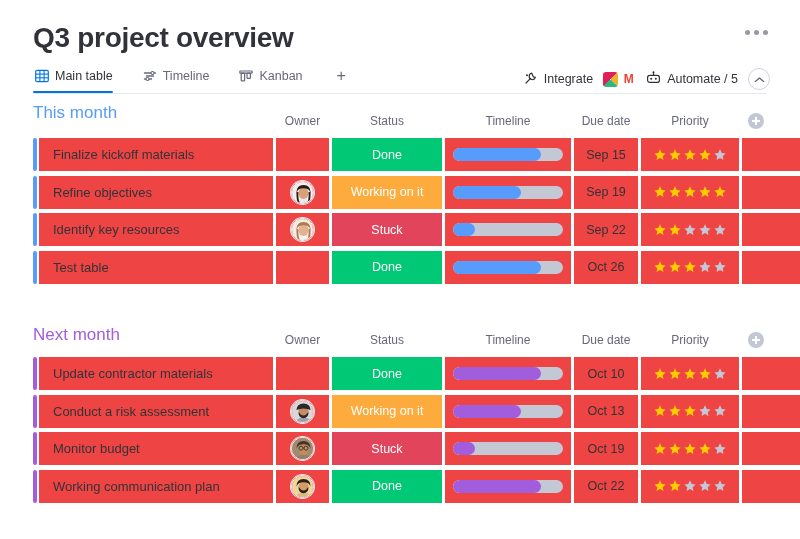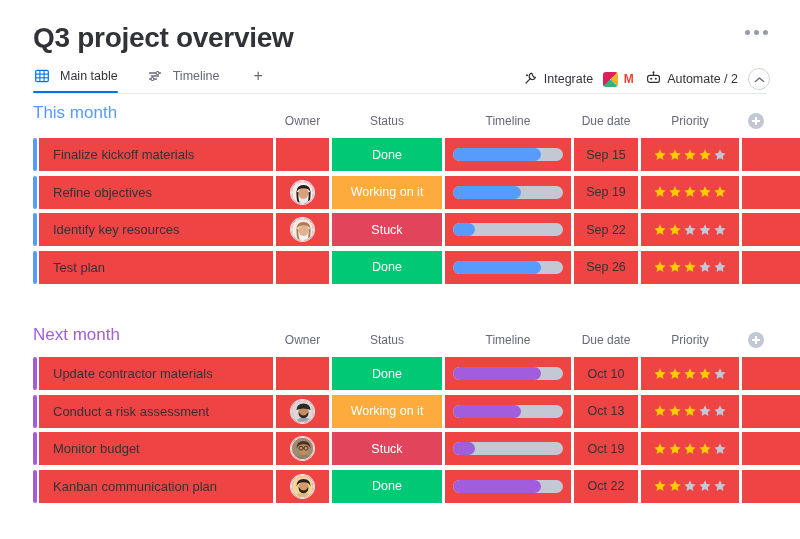--- a/index.html
+++ b/index.html
@@ -20,21 +20,21 @@
   .kebab {
     position:absolute; right:32px; top:30px;
     display:flex; gap:4px; align-items:center; cursor:pointer;
   }
   .kebab i { width:5px; height:5px; border-radius:50%; background:#9699a6; display:block; }
   .tabbar-underline {
     position:absolute; left:33px; top:93px; width:734px; height:1px; background:#e6e9ef;
   }
   .tabs { position:absolute; left:33px; top:66px; display:flex; align-items:center; gap:0px; }
   .tab {
-    display:flex; align-items:center; gap:11px;
+    display:flex; align-items:center; gap:6px;
     padding:0 14px 8px 2px; margin-right:14px;
     font-size:12.5px; color:#676879; cursor:pointer; position:relative;
     height:27px;
   }
   .tab.active { color:#323338; font-weight:400; }
   .tab.active::after {
     content:""; position:absolute; left:0; right:14px; bottom:0;
     height:2px; background:#0073ea; border-radius:1px;
   }
   .tab svg { display:block; }
@@ -148,20 +148,30 @@
             <line x1="1.5" y1="4" x2="12.5" y2="4" stroke="#676879" stroke-width="1.3" stroke-linecap="round"></line>
             <line x1="3.5" y1="7" x2="10.5" y2="7" stroke="#676879" stroke-width="1.3" stroke-linecap="round"></line>
             <line x1="1.5" y1="10" x2="8.5" y2="10" stroke="#676879" stroke-width="1.3" stroke-linecap="round"></line>
             <circle cx="9.5" cy="4" r="1.5" fill="#fff" stroke="#676879" stroke-width="1.1"></circle>
             <circle cx="4.5" cy="10" r="1.5" fill="#fff" stroke="#676879" stroke-width="1.1"></circle>
           </svg>
       </span>
       <span>Timeline</span>
     </div>
 
+    <div class="tab">
+      <span>
+        <svg width="14" height="14" viewBox="0 0 14 14">
+            <rect x="0.8" y="2" width="12.4" height="2.2" rx="0.6" fill="none" stroke="#676879" stroke-width="1.2"></rect>
+            <rect x="2.2" y="4.2" width="3.4" height="7.6" rx="0.6" fill="none" stroke="#676879" stroke-width="1.2"></rect>
+            <rect x="8.0" y="4.2" width="3.4" height="5.2" rx="0.6" fill="none" stroke="#676879" stroke-width="1.2"></rect>
+          </svg>
+      </span>
+      <span>Kanban</span>
+    </div>
 
 
     <div class="tab-plus">+</div>
   </div>
 
   <div class="tools">
     <div class="tool">
       <span>
         <svg width="14" height="14" viewBox="0 0 14 14">
             <path d="M2 12 L6.3 7.7" stroke="#323338" stroke-width="1.2" stroke-linecap="round"></path>
@@ -179,21 +189,21 @@
     <div class="tool">
       <span>
         <svg width="15" height="14" viewBox="0 0 15 14">
             <rect x="1.6" y="4.4" width="11.8" height="7" rx="2.2" fill="none" stroke="#323338" stroke-width="1.2"></rect>
             <line x1="7.5" y1="1.4" x2="7.5" y2="4.4" stroke="#323338" stroke-width="1.2" stroke-linecap="round"></line>
             <circle cx="7.5" cy="1.3" r="1" fill="#323338"></circle>
             <circle cx="5.2" cy="7.8" r="1.05" fill="#323338"></circle>
             <circle cx="9.8" cy="7.8" r="1.05" fill="#323338"></circle>
           </svg>
       </span>
-      <span>Automate / 2</span>
+      <span>Automate / 5</span>
     </div>
 
     <div class="collapse-btn">
       <span>
         <svg width="11" height="8" viewBox="0 0 11 8">
             <path d="M1.4 5.4 L5.5 1.9 L9.6 5.4" fill="none" stroke="#676879" stroke-width="1.3" stroke-linecap="round" stroke-linejoin="round"></path>
           </svg>
       </span>
     </div>
   </div>
@@ -310,29 +320,29 @@
               <path fill="#c4c7d4" d="M12 2.2l2.95 6.28 6.55.85-4.8 4.6 1.22 6.67L12 17.3 6.08 20.6l1.22-6.67-4.8-4.6 6.55-.85z"></path>
             </svg>
             <svg class="star" viewBox="0 0 24 24">
               <path fill="#c4c7d4" d="M12 2.2l2.95 6.28 6.55.85-4.8 4.6 1.22 6.67L12 17.3 6.08 20.6l1.22-6.67-4.8-4.6 6.55-.85z"></path>
             </svg>
           </div>
           <div class="cell cell-tail"></div>
         </div>
         <div class="row" style="top: 150.5px;">
           <div class="row-accent" style="background: rgb(87, 155, 252);"></div>
-          <div class="cell cell-name">Test plan</div>
+          <div class="cell cell-name">Test table</div>
           <div class="cell cell-owner"></div>
           <div class="cell cell-status" style="background: rgb(0, 200, 117);">Done</div>
           <div class="cell cell-timeline">
             <div class="bar-track">
               <div class="bar-fill" style="width: 80%; background: rgb(87, 155, 252);"></div>
             </div>
           </div>
-          <div class="cell cell-due">Sep 26</div>
+          <div class="cell cell-due">Oct 26</div>
           <div class="cell cell-prio">
             <svg class="star" viewBox="0 0 24 24">
               <path fill="#ffcb00" d="M12 2.2l2.95 6.28 6.55.85-4.8 4.6 1.22 6.67L12 17.3 6.08 20.6l1.22-6.67-4.8-4.6 6.55-.85z"></path>
             </svg>
             <svg class="star" viewBox="0 0 24 24">
               <path fill="#ffcb00" d="M12 2.2l2.95 6.28 6.55.85-4.8 4.6 1.22 6.67L12 17.3 6.08 20.6l1.22-6.67-4.8-4.6 6.55-.85z"></path>
             </svg>
             <svg class="star" viewBox="0 0 24 24">
               <path fill="#ffcb00" d="M12 2.2l2.95 6.28 6.55.85-4.8 4.6 1.22 6.67L12 17.3 6.08 20.6l1.22-6.67-4.8-4.6 6.55-.85z"></path>
             </svg>
@@ -459,21 +469,21 @@
               <path fill="#ffcb00" d="M12 2.2l2.95 6.28 6.55.85-4.8 4.6 1.22 6.67L12 17.3 6.08 20.6l1.22-6.67-4.8-4.6 6.55-.85z"></path>
             </svg>
             <svg class="star" viewBox="0 0 24 24">
               <path fill="#c4c7d4" d="M12 2.2l2.95 6.28 6.55.85-4.8 4.6 1.22 6.67L12 17.3 6.08 20.6l1.22-6.67-4.8-4.6 6.55-.85z"></path>
             </svg>
           </div>
           <div class="cell cell-tail"></div>
         </div>
         <div class="row" style="top: 150.5px;">
           <div class="row-accent" style="background: rgb(162, 93, 220);"></div>
-          <div class="cell cell-name">Kanban communication plan</div>
+          <div class="cell cell-name">Working communication plan</div>
           <div class="cell cell-owner">
             <span class="avatar"><svg width="23" height="23" viewBox="0 0 24 24">
                 <rect width="24" height="24" fill="#efd79a"></rect>
                 <path d="M2 24 q2.6 -6.6 10 -6.6 q7.4 0 10 6.6 z" fill="#d8bb7d"></path>
                 <ellipse cx="12" cy="11.6" rx="5.3" ry="6.1" fill="#d69a68"></ellipse>
                 <path d="M4.6 11 q0 -8 7.4 -8 q7.4 0 7.4 8 q-1.6 -4.6 -7.4 -4.6 q-5.8 0 -7.4 4.6 z" fill="#2f2118"></path>
                 <path d="M6.8 11.5 q5.2 7.5 10.4 0 q0 6.2 -5.2 6.4 q-5.2 -0.2 -5.2 -6.4 z" fill="#2f2118"></path>
               </svg></span>
           </div>
           <div class="cell cell-status" style="background: rgb(0, 200, 117);">Done</div>

